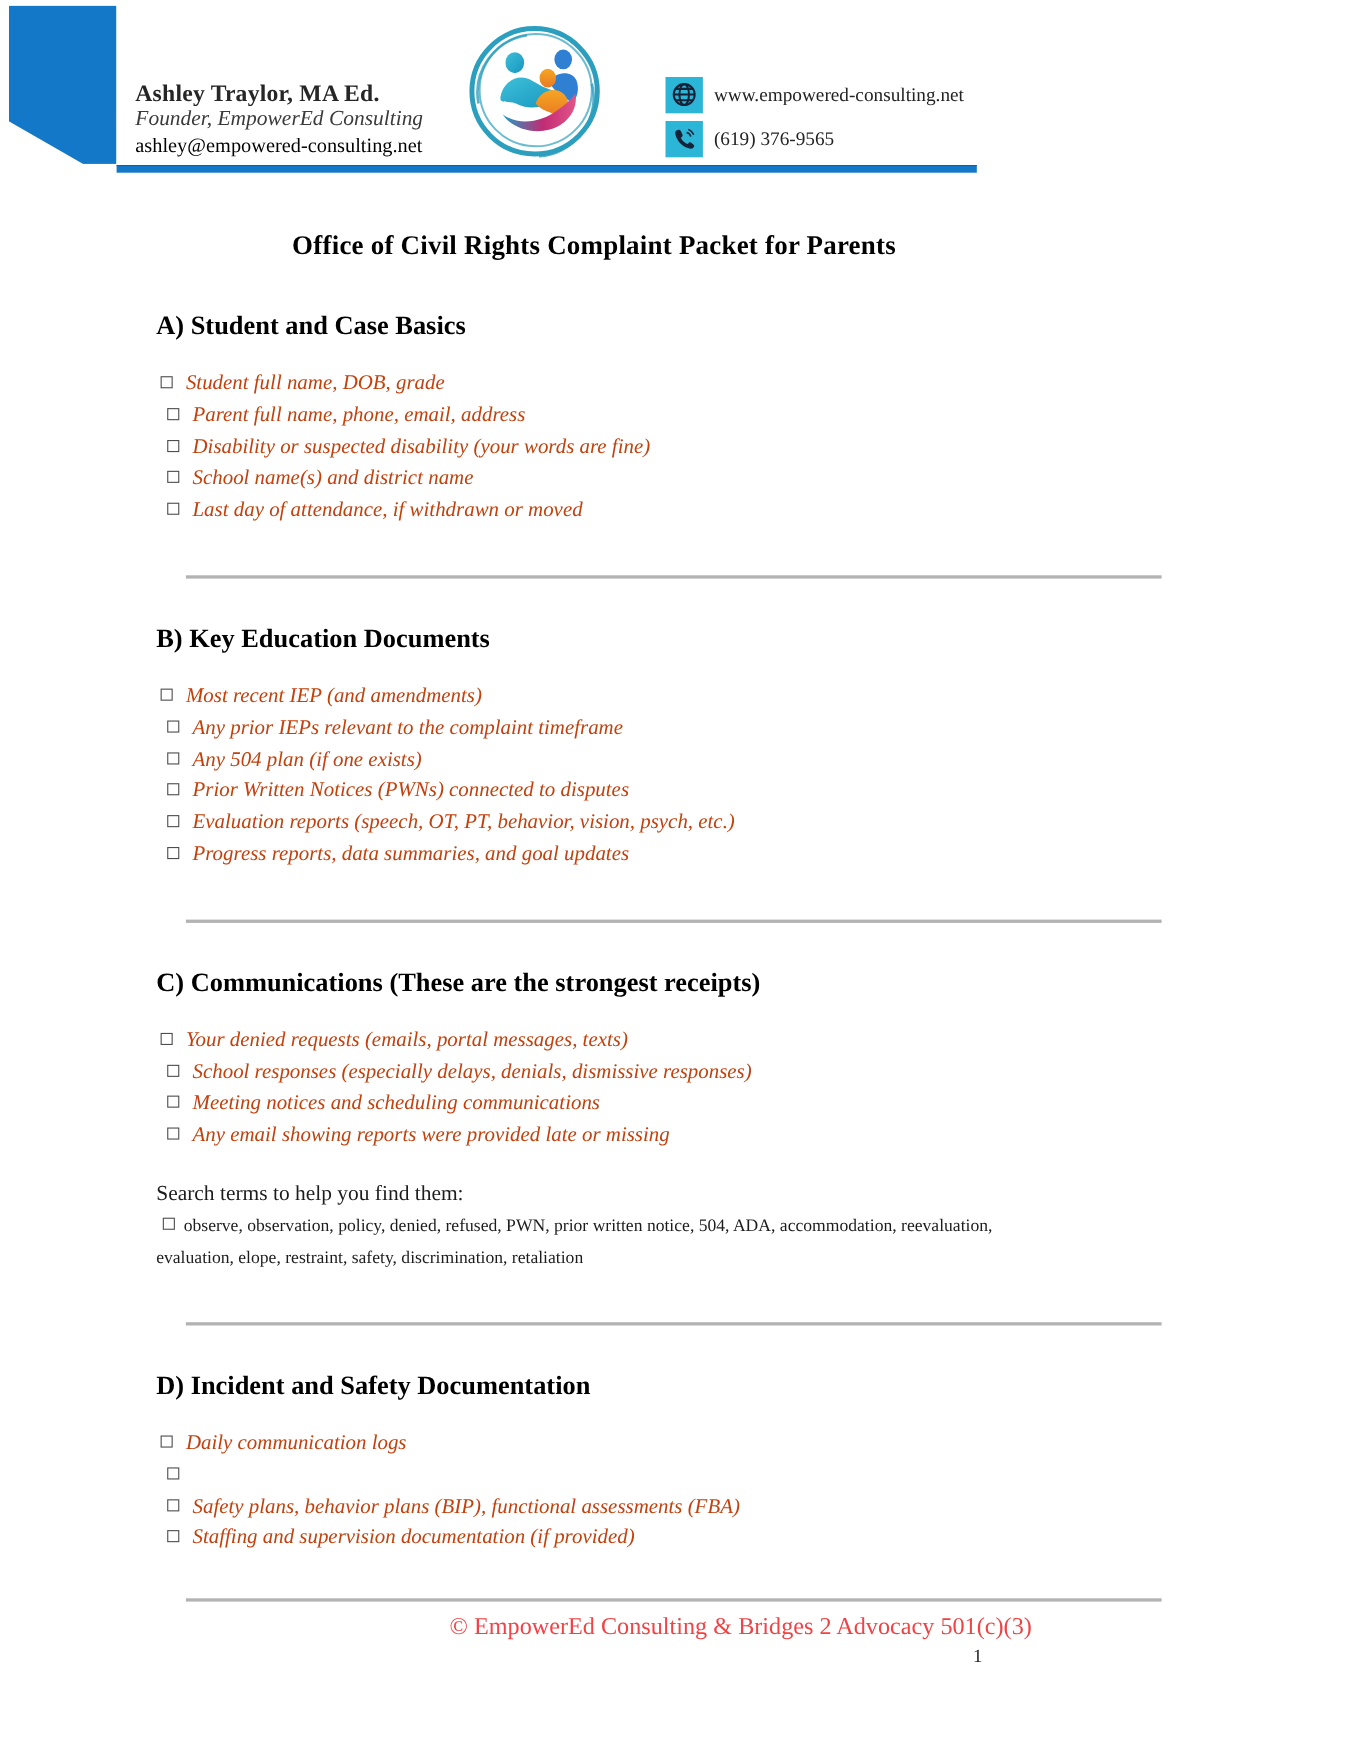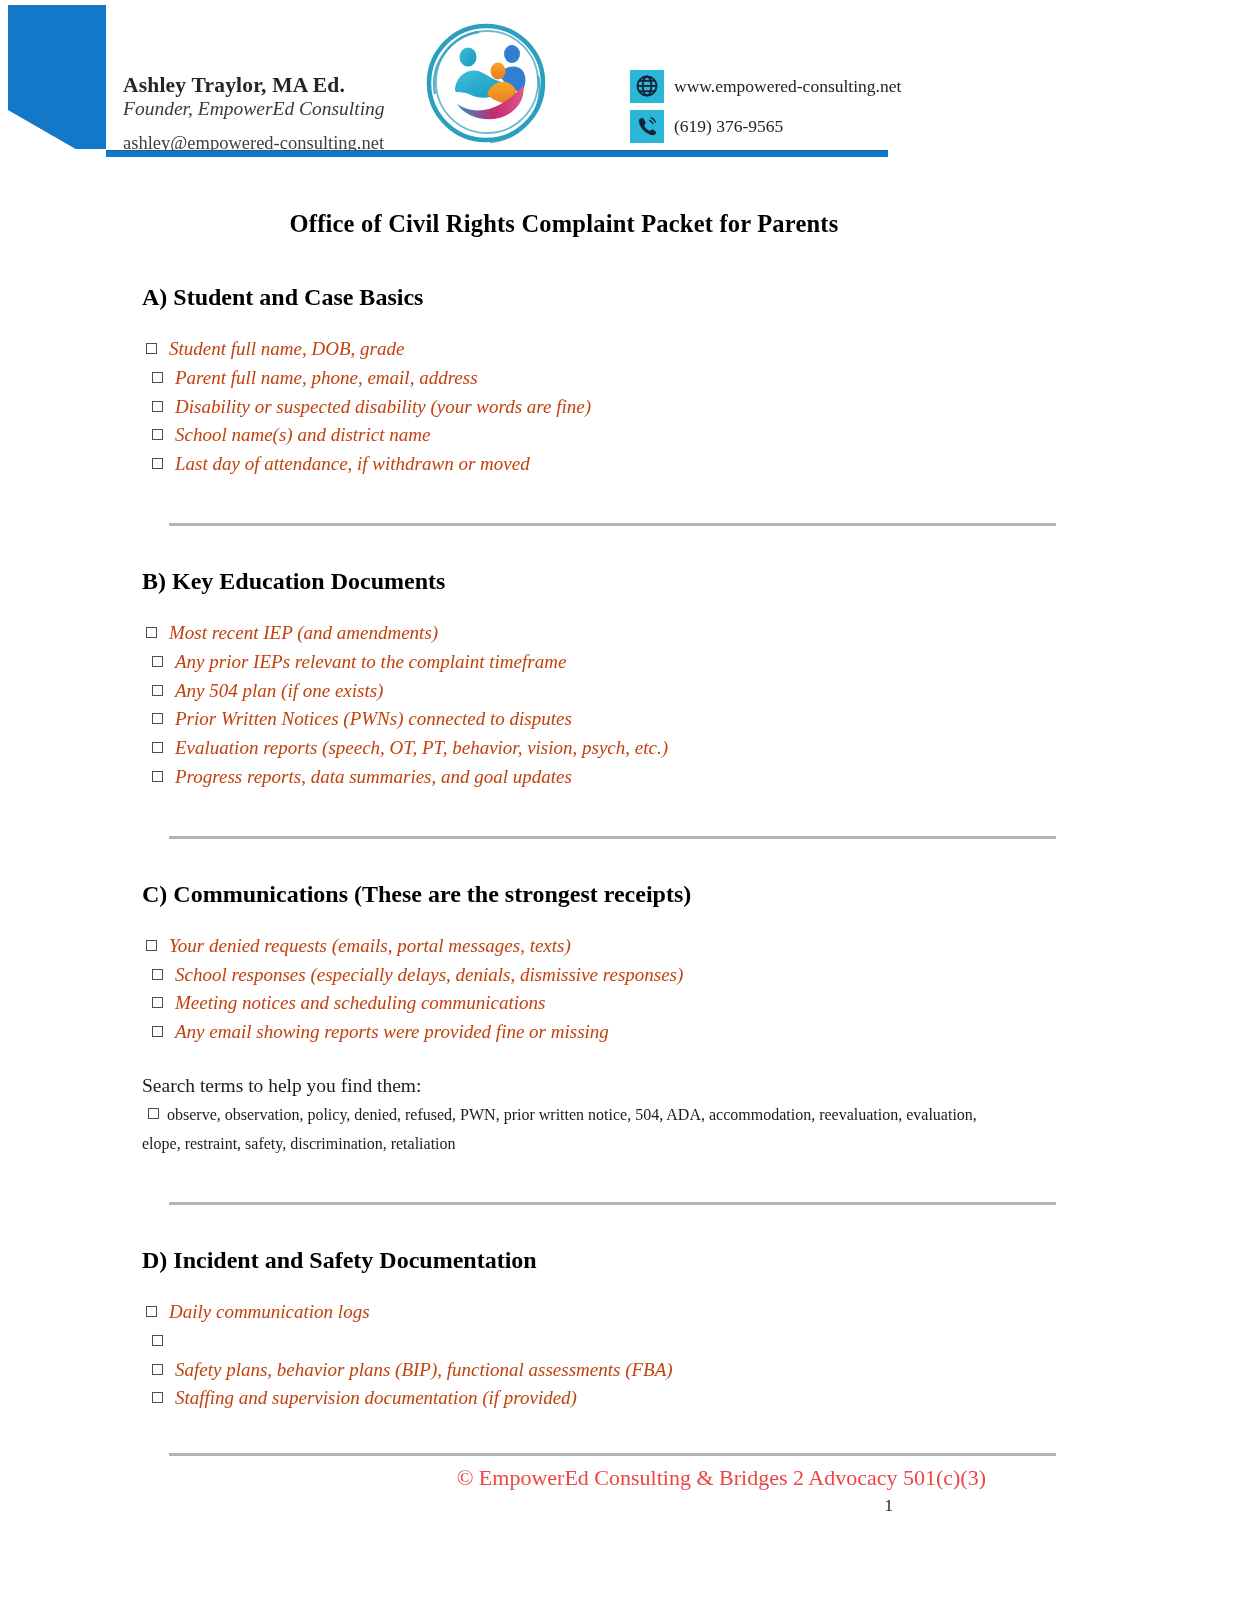--- a/index.html
+++ b/index.html
@@ -11,33 +11,33 @@
   
   .header { position:relative; height:158px; }
   .ribbon {
     position:absolute; left:8px; top:5px; width:98px; height:144px;
     background:#1478C8;
     clip-path:polygon(0 0, 100% 0, 100% 100%, 69% 100%, 0 73%);
   }
   .lh-text { position:absolute; left:123px; top:73px; line-height:24px; }
   .lh-name  { font-size:21.5px; font-weight:bold; color:#262626; letter-spacing:.2px; }
   .lh-role  { font-size:19.5px; font-style:italic; color:#3a3a3a; }
-  .lh-email { font-size:18.5px; color:#404040;margin-top:10px; }
+  .lh-email { font-size:18.5px; color:#000000; }
   .logo { position:absolute; left:421px; top:18px; width:130px; height:130px; }
-  .contact { position:absolute; left:630px; top:69px; }
+  .contact { position:absolute; left:605px; top:69px; }
   .contact-row { display:flex; align-items:center; margin-bottom:6px; height:34px; }
   .icon-sq {
     width:34px; height:33px; background:#2BB5D6; display:inline-flex;
     align-items:center; justify-content:center; margin-right:10px; flex:0 0 auto;
   }
   .contact-row span.ctext { font-size:17.5px; color:#232323; }
   .blue-bar { position:absolute; left:106px; top:150px; width:782px; height:7px;
     background:#1478C8; border-top:1px solid #0f5ea6; }
   
-  .content { margin-left:142px; margin-right:70px; }
+  .content { margin-left:142px; margin-right:118px; }
   h1.doc-title { font-size:24.5px; font-weight:bold; color:#000; text-align:center;
     margin-top:49px; line-height:33px; letter-spacing:.2px; }
   h2.sec-heading { font-size:24px; font-weight:bold; color:#000; line-height:31px; margin-top:40px; }
   h2.first { margin-top:42px; }
   ul.checklist { list-style:none; margin-top:22px; }
   ul.checklist li { font-size:19px; line-height:28.8px; padding-left:10px; color:#c2410c;font-style:italic; }
   ul.checklist li:first-child { padding-left:4px; }
   .cbx {
     display:inline-block; width:11px; height:11px; border:1.5px solid #4d4d4d;
     margin-right:12px; transform:translateY(-1px); background:#fff;
@@ -150,21 +150,21 @@
             <li><span class="cbx"></span><span>Progress reports, data summaries, and goal updates</span></li>
           </ul>
           <div class="divider"></div>
         </section>
         <section>
           <h2 class="sec-heading">C) Communications (These are the strongest receipts)</h2>
           <ul class="checklist">
             <li><span class="cbx"></span><span>Your denied requests (emails, portal messages, texts)</span></li>
             <li><span class="cbx"></span><span>School responses (especially delays, denials, dismissive responses)</span></li>
             <li><span class="cbx"></span><span>Meeting notices and scheduling communications</span></li>
-            <li><span class="cbx"></span><span>Any email showing reports were provided fine or missing</span></li>
+            <li><span class="cbx"></span><span>Any email showing reports were provided late or missing</span></li>
           </ul>
           <div class="note-label">Search terms to help you find them:</div>
           <div class="note-terms"><span class="cbx"></span><span>observe, observation, policy, denied, refused, PWN, prior written notice, 504, ADA, accommodation, reevaluation, evaluation, elope, restraint, safety, discrimination, retaliation</span></div>
           <div class="divider"></div>
         </section>
         <section>
           <h2 class="sec-heading">D) Incident and Safety Documentation</h2>
           <ul class="checklist">
             <li><span class="cbx"></span><span>Daily communication logs</span></li>
             <li><span class="cbx"></span></li>

